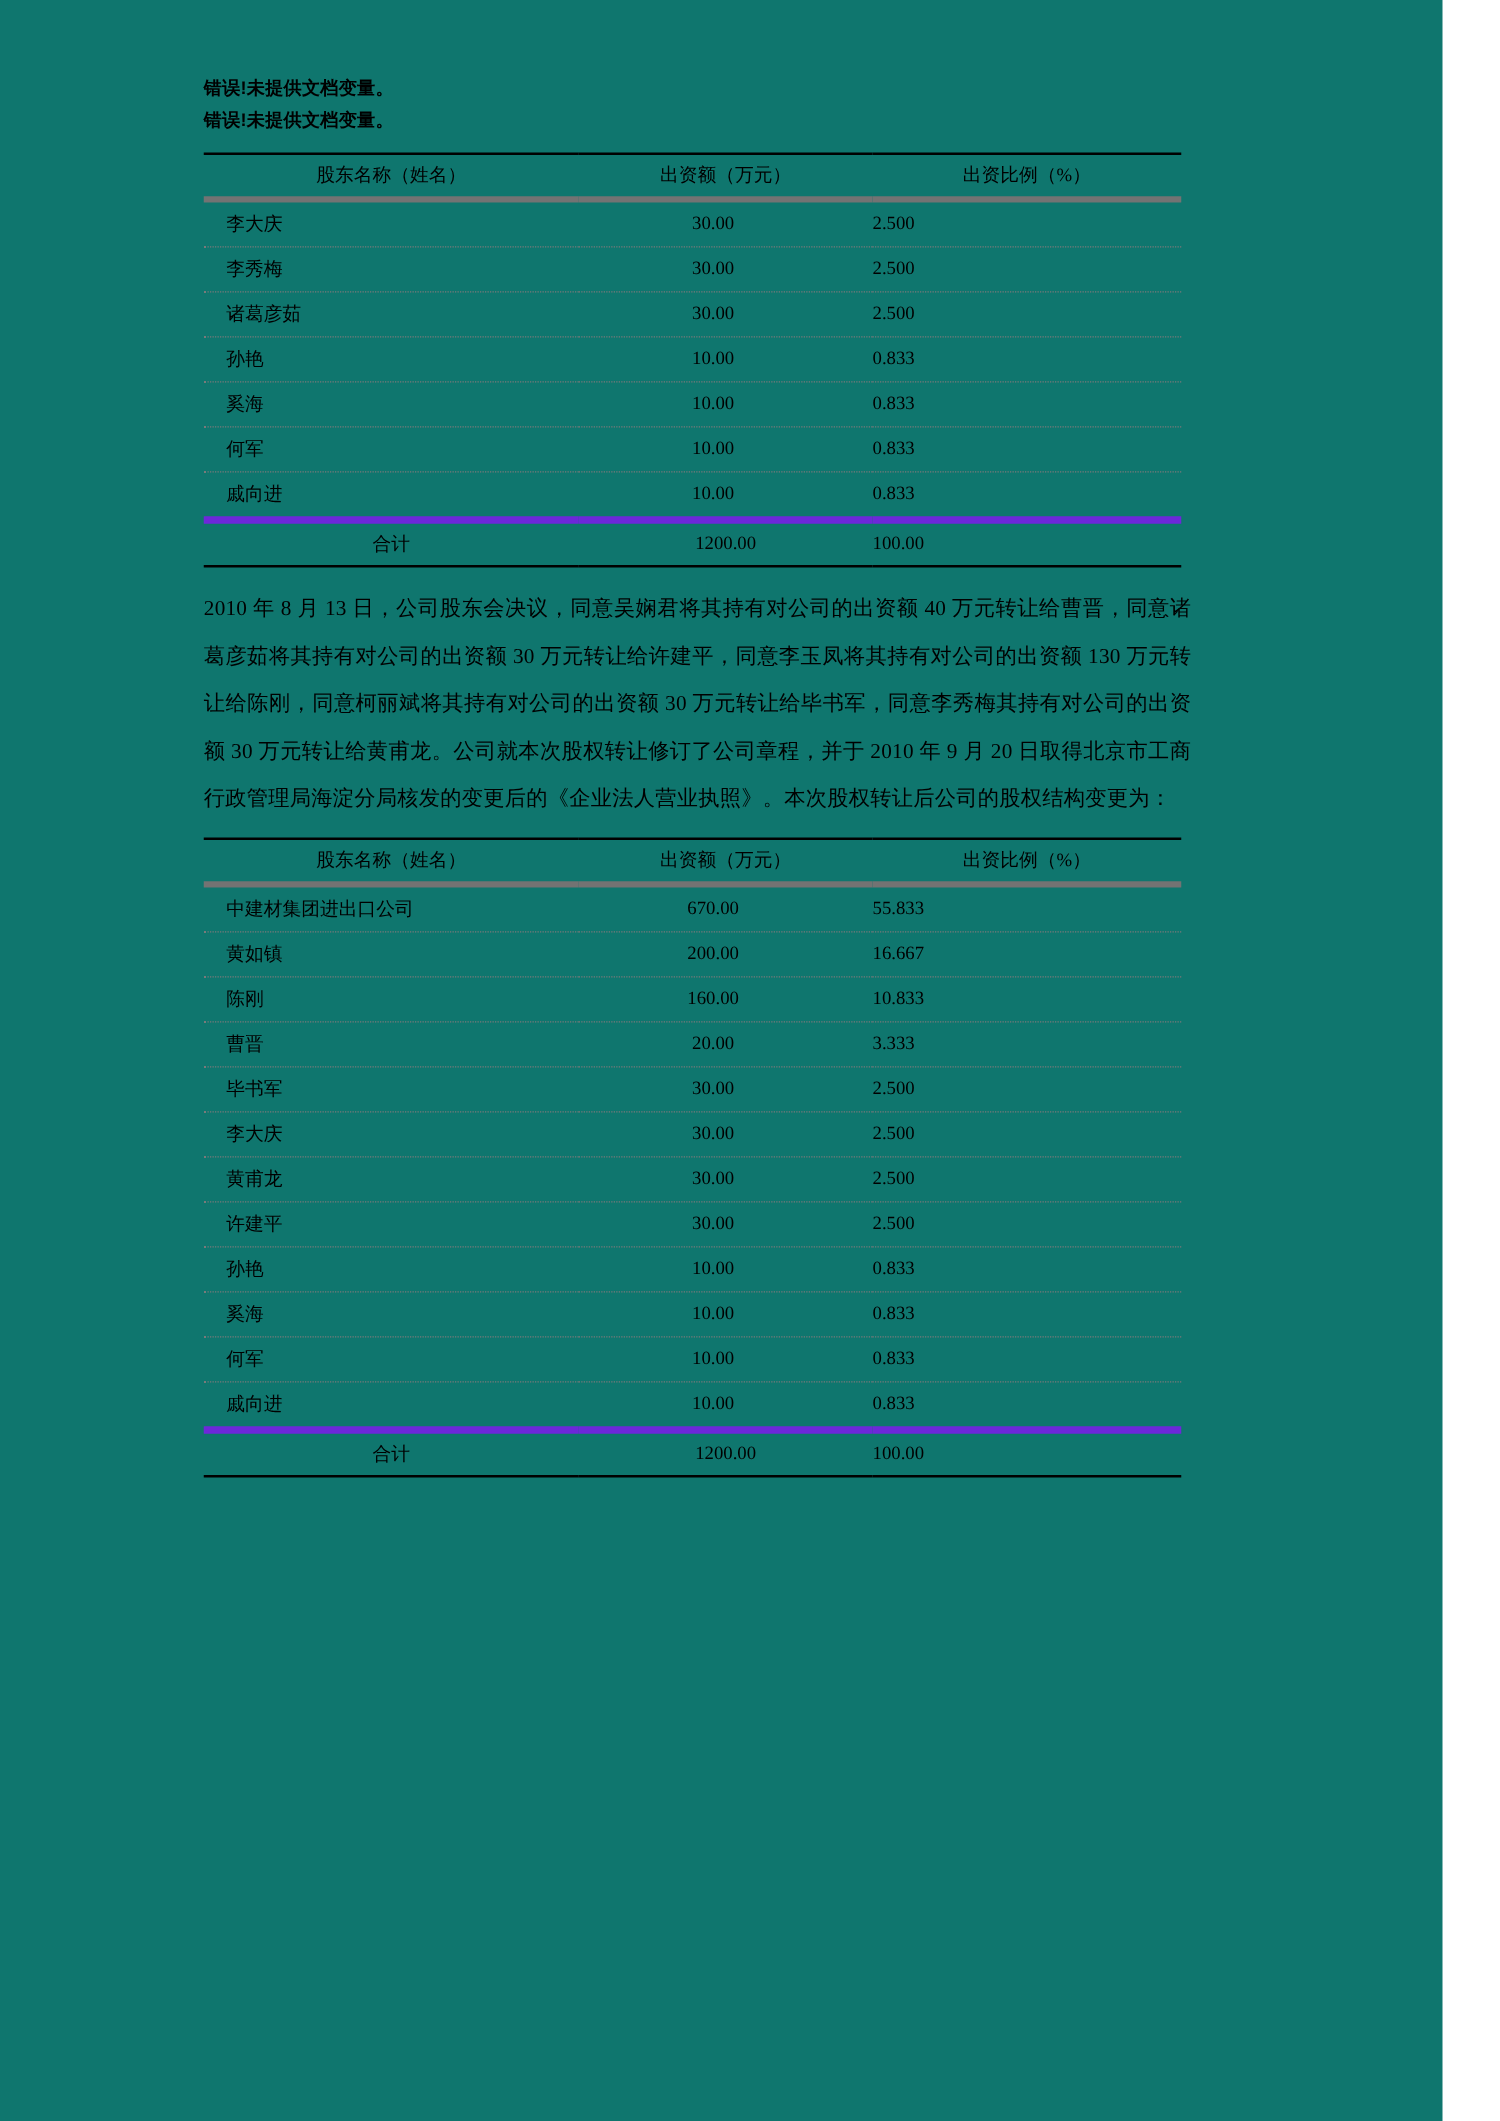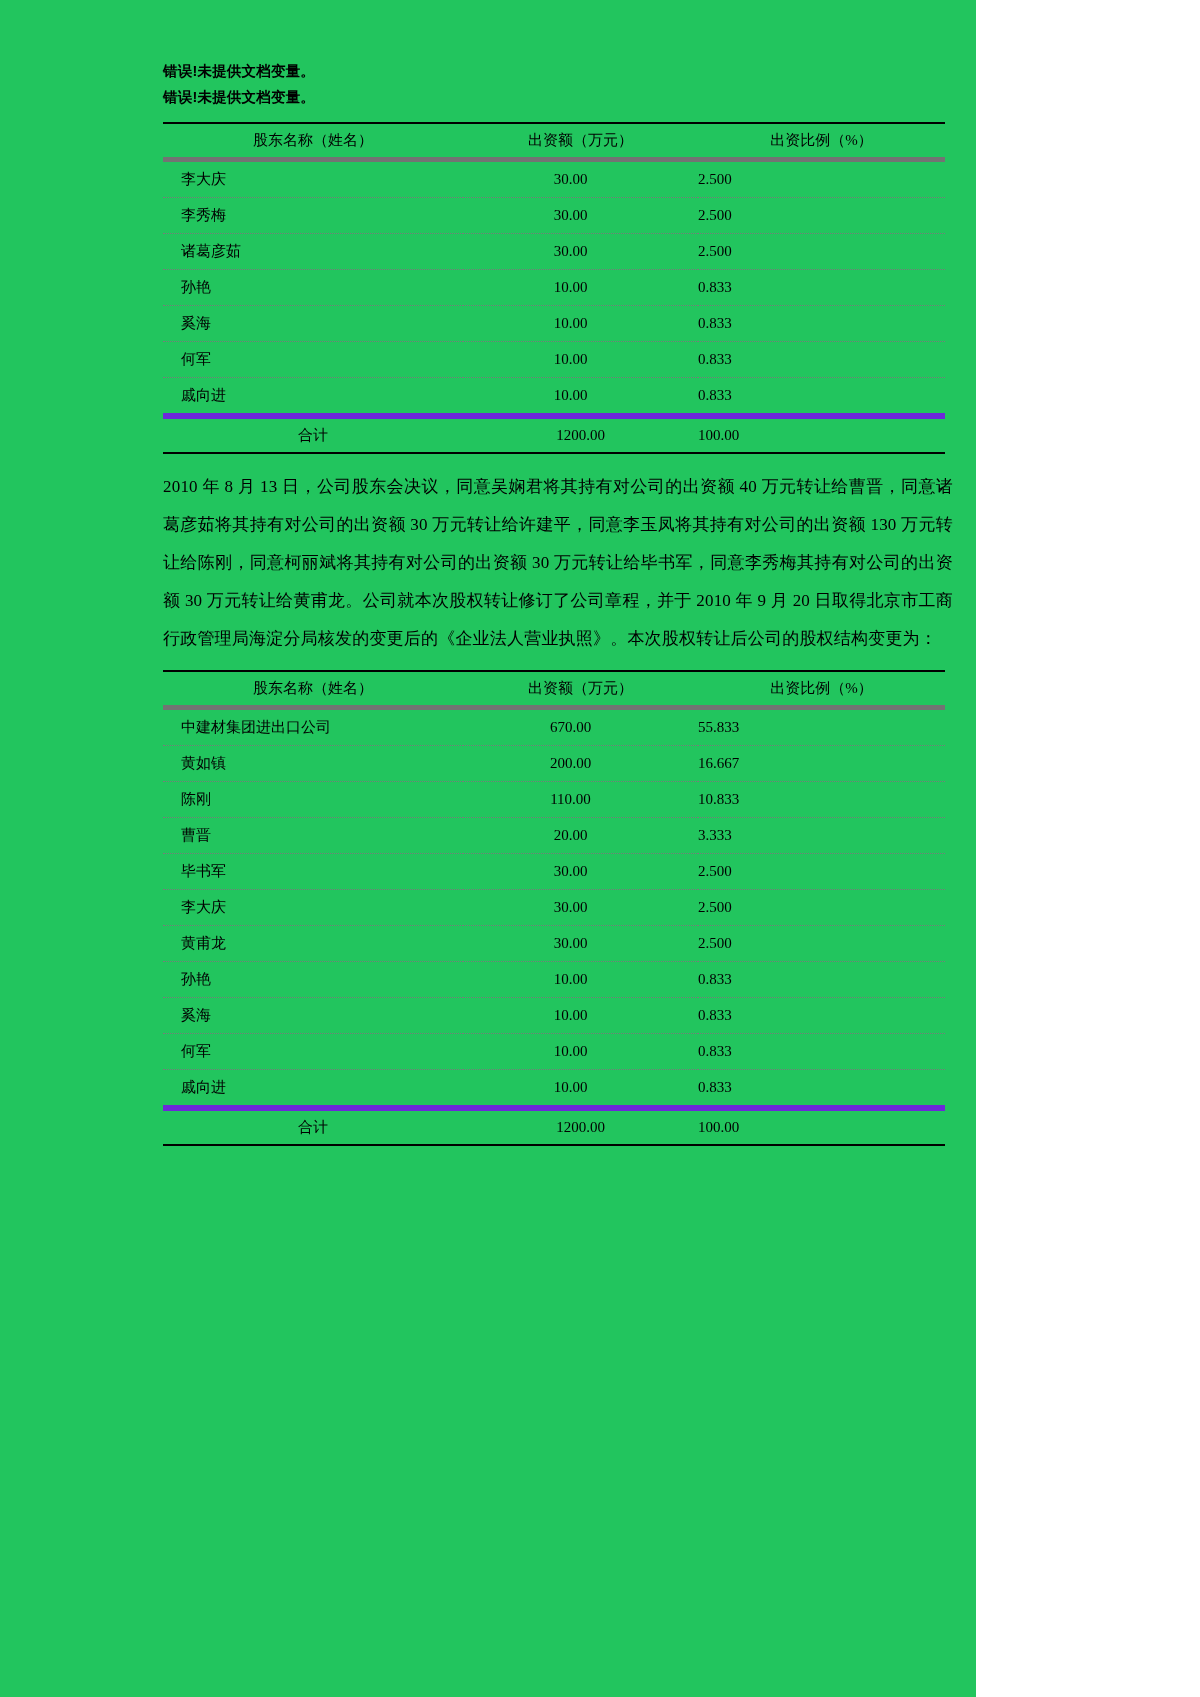--- a/index.html
+++ b/index.html
@@ -12,23 +12,24 @@
     height: 1697px;
     font-family: "Liberation Serif", serif;
     color: #000000;
     position: relative;
     overflow: hidden;
   }
   .page {
     position: absolute;
     left: 0;
     top: 0;
-    width: 976px;
+    width: 1128px;
     height: 1697px;
-    background: #22c55e;
+    background: #0f766e;
+    padding-left: 26px;
   }
   .content {
     position: absolute;
     left: 163px;
     top: 58px;
     width: 790px;
   }
   .header-line {
     font-family: "Liberation Sans", sans-serif;
     font-weight: bold;
@@ -182,40 +183,45 @@
           <td class="num">670.00</td>
           <td class="pct">55.833</td>
         </tr>
         <tr>
           <td class="name">黄如镇</td>
           <td class="num">200.00</td>
           <td class="pct">16.667</td>
         </tr>
         <tr>
           <td class="name">陈刚</td>
-          <td class="num">110.00</td>
+          <td class="num">160.00</td>
           <td class="pct">10.833</td>
         </tr>
         <tr>
           <td class="name">曹晋</td>
           <td class="num">20.00</td>
           <td class="pct">3.333</td>
         </tr>
         <tr>
           <td class="name">毕书军</td>
           <td class="num">30.00</td>
           <td class="pct">2.500</td>
         </tr>
         <tr>
           <td class="name">李大庆</td>
           <td class="num">30.00</td>
           <td class="pct">2.500</td>
         </tr>
         <tr>
           <td class="name">黄甫龙</td>
+          <td class="num">30.00</td>
+          <td class="pct">2.500</td>
+        </tr>
+        <tr>
+          <td class="name">许建平</td>
           <td class="num">30.00</td>
           <td class="pct">2.500</td>
         </tr>
         <tr>
           <td class="name">孙艳</td>
           <td class="num">10.00</td>
           <td class="pct">0.833</td>
         </tr>
         <tr>
           <td class="name">奚海</td>

